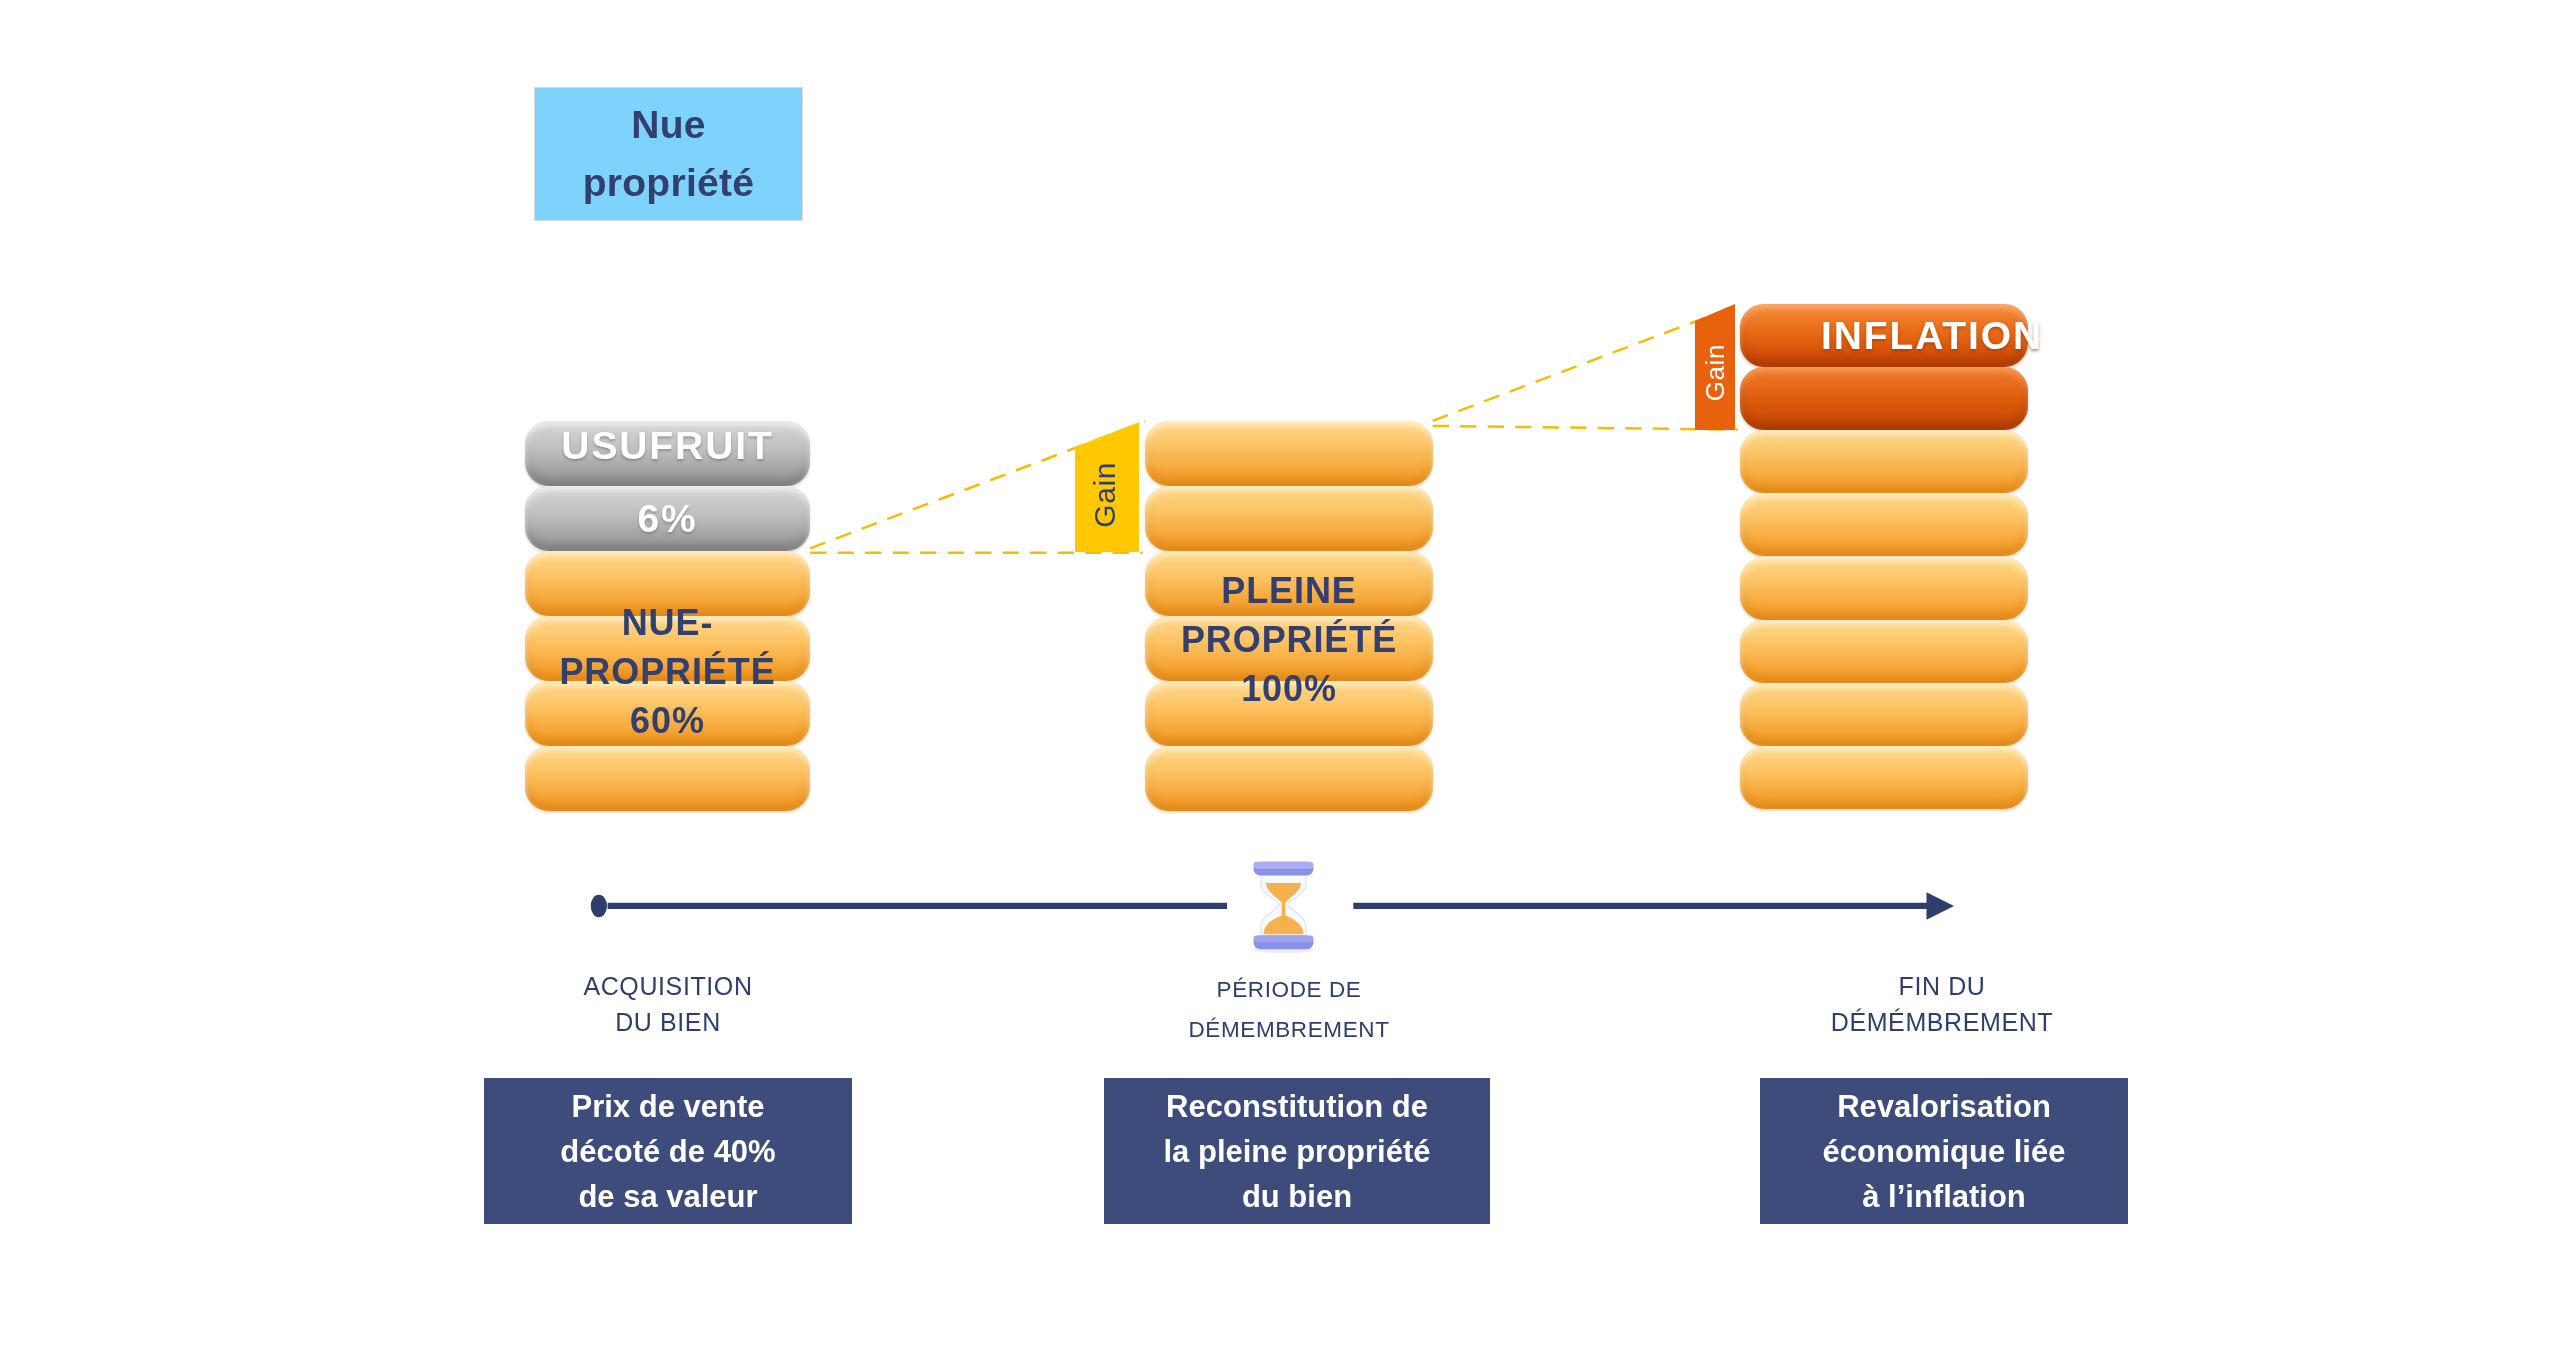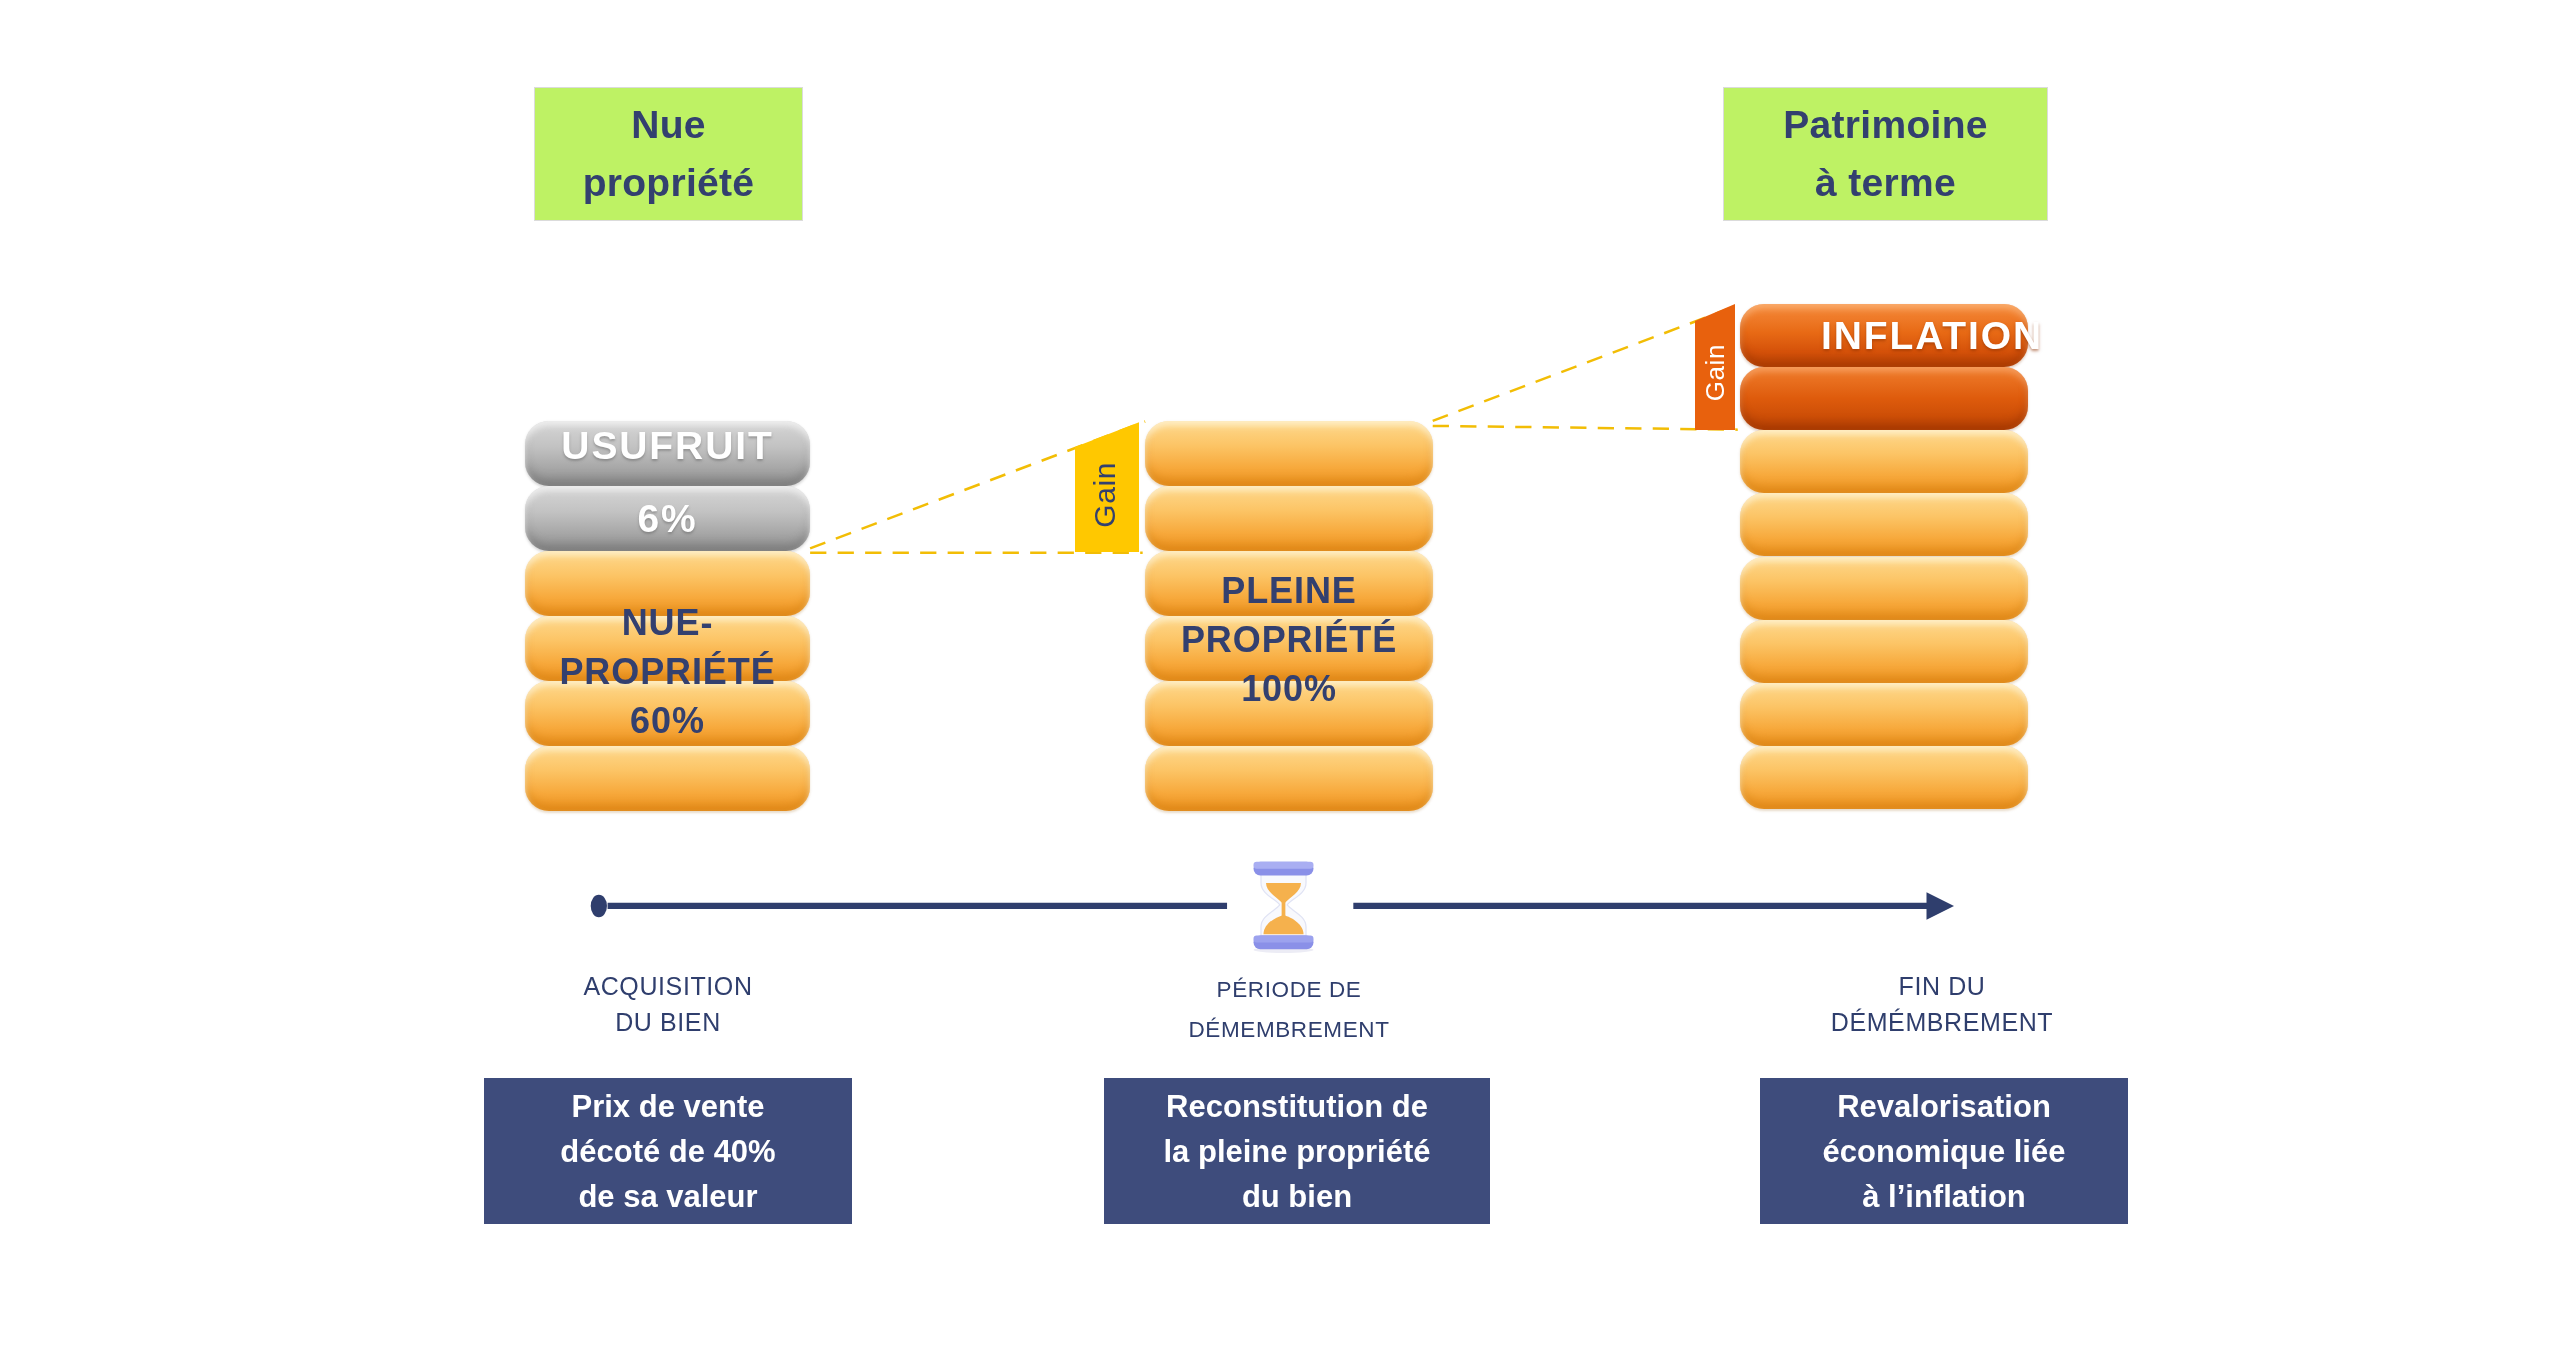--- a/index.html
+++ b/index.html
@@ -4,21 +4,21 @@
 <style>
   html,body{margin:0;padding:0;background:#ffffff;}
   .canvas{
     position:relative;width:2576px;height:1350px;background:#ffffff;overflow:hidden;
     font-family:"Liberation Sans",sans-serif;
   }
   .pre{white-space:pre-line;}
 
   
   .header-box{
-    position:absolute;box-sizing:border-box;background:#bef264;border:1.9px solid #DBDBDB;
+    position:absolute;box-sizing:border-box;background:#7dd3fc;border:1.9px solid #DBDBDB;
     display:flex;align-items:center;justify-content:center;text-align:center;
   }
   .header-box .txt{
     color:var(--navy-text,#33406F);font-size:39px;font-weight:700;line-height:58px;letter-spacing:0.3px;
   }
 
   
   .stack{position:absolute;}
   .coin{position:absolute;left:0;width:100%;height:65px;border-radius:24px;}
   .coin.gold{
@@ -101,24 +101,20 @@
     <ellipse cx="958" cy="1449" rx="13" ry="18" fill="#2F3E6D"></ellipse>
     <line x1="972" y1="1449" x2="1963" y2="1449" stroke="#2F3E6D" stroke-width="10"></line>
     <line x1="2165" y1="1449" x2="3086" y2="1449" stroke="#2F3E6D" stroke-width="10"></line>
     <polygon points="3082,1427 3126,1449 3082,1471" fill="#2F3E6D"></polygon>
   </svg>
 
   <div class="header-box" style="left:534px;top:87px;width:269px;height:134px">
     <div class="txt pre">Nue
 propriété</div>
   </div>
-  <div class="header-box" style="left:1723px;top:87px;width:325px;height:134px">
-    <div class="txt pre">Patrimoine
-à terme</div>
-  </div>
 
   <div class="stack" style="left:525px;top:421px;width:285px;height:390px">
     <div class="coin gray" style="top:0"></div>
     <div class="coin gray" style="top:65px"></div>
     <div class="coin gold" style="top:130px"></div>
     <div class="coin gold" style="top:195px"></div>
     <div class="coin gold" style="top:260px"></div>
     <div class="coin gold" style="top:325px"></div>
     <div class="coin-label white-cap" style="top:0;height:49px">USUFRUIT</div>
     <div class="coin-label white-cap" style="top:65px;height:65px">6%</div>

